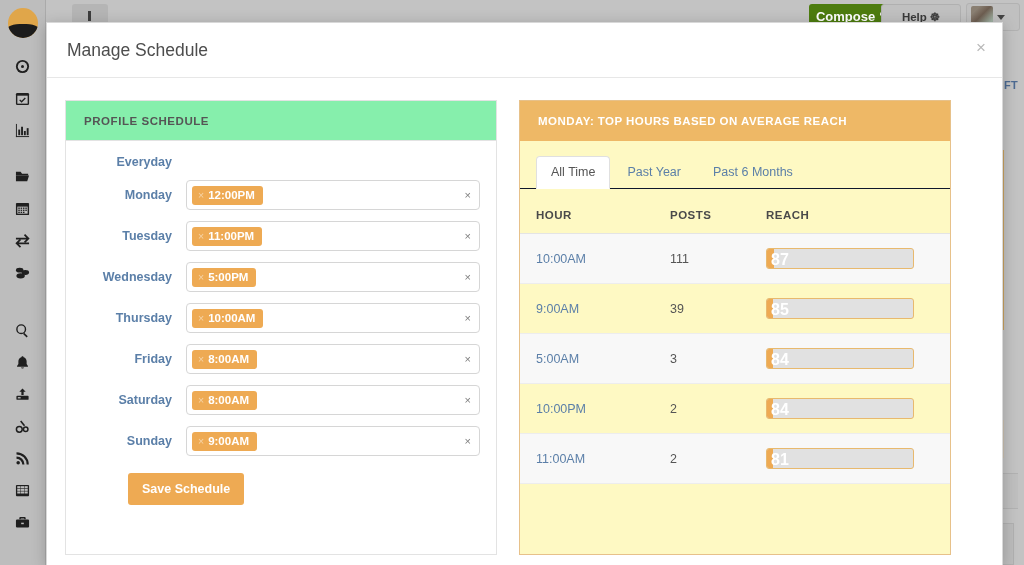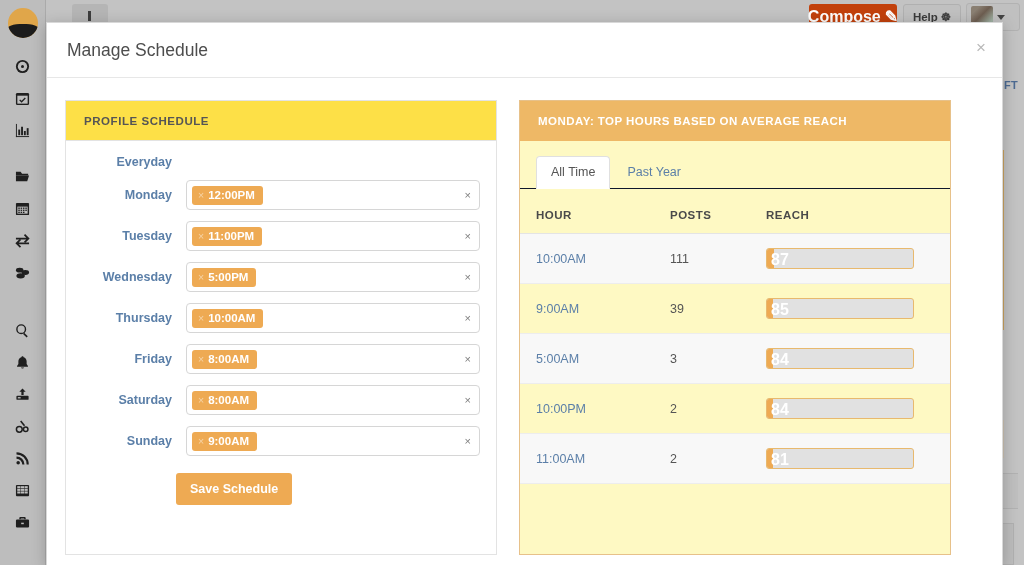--- a/index.html
+++ b/index.html
@@ -74,34 +74,34 @@
     content: "";
     position: absolute;
     left: 16px; top: 7px;
     width: 3px; height: 10px;
     background: #3d3d3d;
   }
   #bg-compose-btn {
     position: absolute;
     right: 127px; top: 4px;
     width: 88px; height: 25px;
-    background: #c2410c;
+    background: #4d7c0f;
     border-radius: 3px;
     color: #ffffff;
-    font-size: 16px;
+    font-size: 13px;
     font-weight: bold;
     display: flex;
     align-items: center;
     justify-content: center;
     gap: 4px;
   }
   #bg-help-btn {
     position: absolute;
     right: 63px; top: 4px;
-    width: 58px; height: 25px;
+    width: 80px; height: 25px;
     background: #c0c0c0;
     border: 1px solid #b0b0b0;
     border-radius: 3px;
     color: #3a3a3a;
     font-size: 11.5px;
     font-weight: bold;
     display: flex;
     align-items: center;
     justify-content: center;
     gap: 3px;
@@ -257,21 +257,21 @@
   }
 
   
   #profile-panel {
     width: 432px;
     border: 1px solid #e3e3e3;
     background: #fff;
   }
   #profile-panel-header {
     height: 40px;
-    background: #fde047;
+    background: #86efac;
     border-bottom: 1px solid #e3e3e3;
     display: flex;
     align-items: center;
     padding: 0 18px;
     font-size: 11.5px;
     font-weight: bold;
     letter-spacing: .55px;
     color: #555;
   }
   #schedule-form { padding: 14px 16px 22px 2px; }
@@ -328,21 +328,21 @@
     top: 50%;
     transform: translateY(-50%);
     font-size: 11px;
     color: #7d7d7d;
     background: none;
     border: none;
     cursor: pointer;
     font-family: "Liberation Sans", sans-serif;
   }
   #save-schedule-button {
-    margin-left: 108px;
+    margin-left: 60px;
     margin-top: 6px;
     background: #eeaa53;
     color: #ffffff;
     border: none;
     border-radius: 3px;
     font-size: 12.5px;
     font-weight: bold;
     padding: 9px 14px;
     cursor: pointer;
     font-family: "Liberation Sans", sans-serif;
@@ -714,20 +714,21 @@
               <button class="field-clear">×</button>
             </div>
           </div><button id="save-schedule-button">Save Schedule</button></div>
     </section>
 
     <section id="reach-panel">
       <div id="reach-panel-header">MONDAY: TOP HOURS BASED ON AVERAGE REACH</div>
       <div id="reach-tabs">
           <button class="reach-tab active">All Time</button>
           <button class="reach-tab">Past Year</button>
+          <button class="reach-tab">Past 6 Months</button>
         </div>
       <table id="reach-table">
         <thead>
             <tr>
               <th class="col-hour">HOUR</th>
               <th class="col-posts">POSTS</th>
               <th class="col-reach">REACH</th>
             </tr>
           </thead>
         <tbody>

